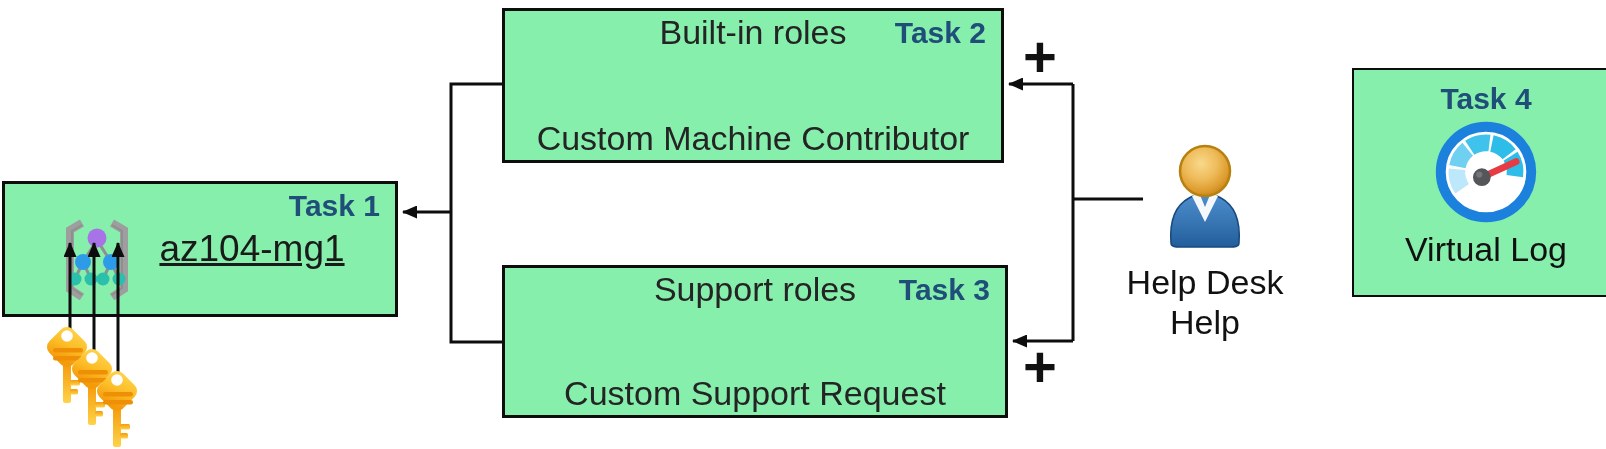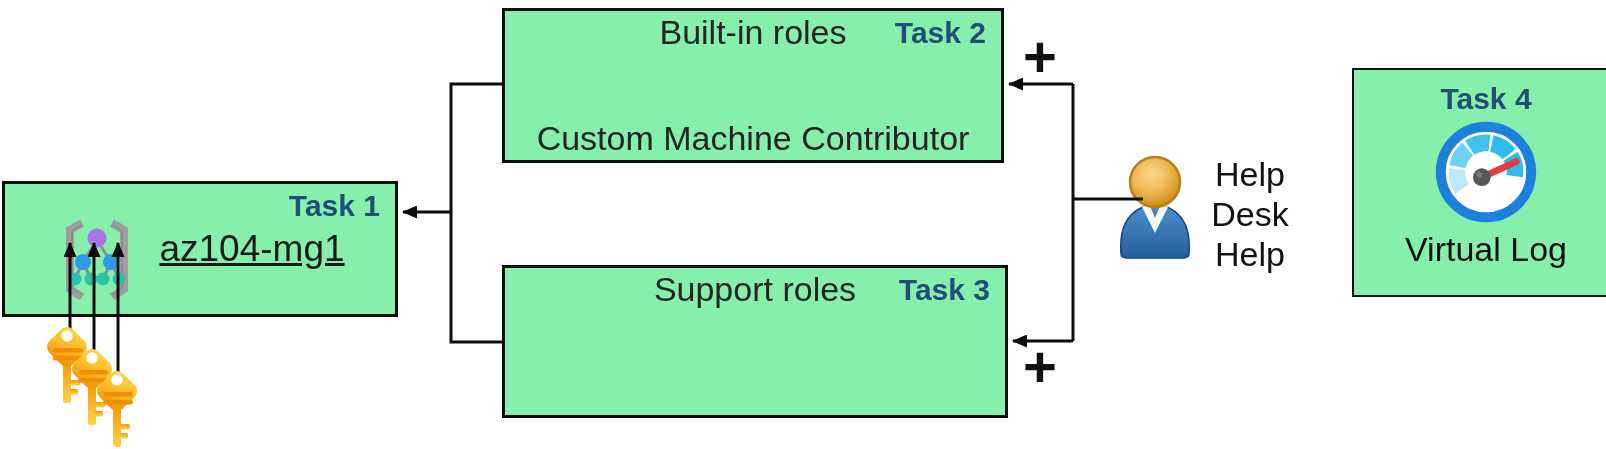--- a/index.html
+++ b/index.html
@@ -42,21 +42,21 @@
   }
   #task4 .box-col{
     position:absolute;inset:0;
     display:flex;flex-direction:column;align-items:center;
   }
   #task4 .task4-label{position:static;margin-top:12px;font-size:30px;font-weight:bold;color:#1f4e79;}
   #task4 .gauge-wrap{margin-top:4px;}
   #task4 .t4-caption{font-size:34px;color:#111;margin-top:2px;}
   .helpdesk{
     position:absolute;left:1110px;top:144px;width:190px;
-    display:flex;flex-direction:row;align-items:center;
+    display:flex;flex-direction:column;align-items:center;
   }
   .helpdesk .hd-label{
     margin-top:10px;
     font-size:34px;line-height:40px;color:#111;text-align:center;
   }
   .plus{
     position:absolute;width:52px;height:58px;
     font-size:58px;font-weight:bold;color:#111;
     line-height:58px;text-align:center;
   }
@@ -105,20 +105,21 @@
     <div class="box-content">
       <div>Built-in roles</div>
       <div>Custom Machine Contributor</div>
     </div>
   </div>
 
   <div class="task-box" id="task3">
     <div class="task-label">Task 3</div>
     <div class="box-content">
       <div>Support roles</div>
+      <div>Custom Support Request</div>
     </div>
   </div>
 
   <div class="task-box" id="task4">
     <div class="box-col">
       <div class="task-label task4-label">Task 4</div>
       <div class="gauge-wrap">
         <svg width="104" height="104" viewBox="0 0 100 100">
           <circle cx="50" cy="50" r="43.5" fill="#ffffff" stroke="#1c80dd" stroke-width="9.5"></circle>
           <g fill="none" stroke-width="16">

